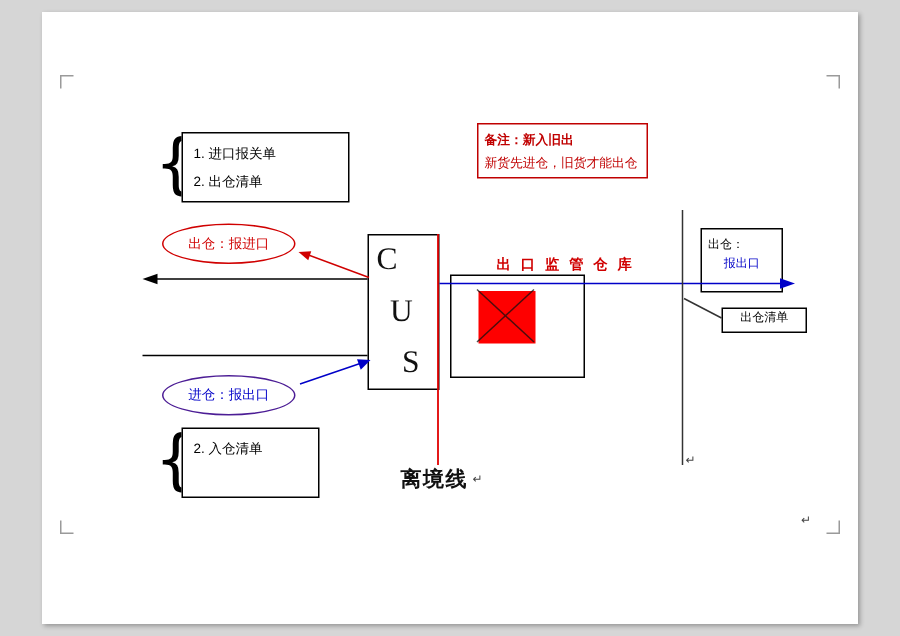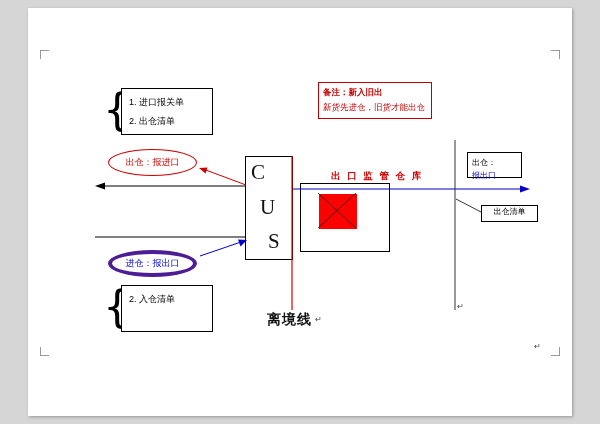--- a/index.html
+++ b/index.html
@@ -9,24 +9,24 @@
   .page { position:absolute; left:28px; top:8px; width:544px; height:408px; background:#ffffff; box-shadow:1px 1px 3px rgba(0,0,0,0.30); }
   .abs { position:absolute; }
   .crop { position:absolute; width:9px; height:9px; }
   .crop.tl { border-left:1px solid #9a9a9a; border-top:1px solid #9a9a9a; }
   .crop.tr { border-right:1px solid #9a9a9a; border-top:1px solid #9a9a9a; }
   .crop.bl { border-left:1px solid #9a9a9a; border-bottom:1px solid #9a9a9a; }
   .crop.br { border-right:1px solid #9a9a9a; border-bottom:1px solid #9a9a9a; }
   .box { border:1px solid #000; background:transparent; }
   .listbox { font-size:9px; line-height:19px; padding:4px 0 0 7px; color:#000; background:#fff; }
   .brace { font-family:"DejaVu Sans", sans-serif; font-size:44px; line-height:52px; color:#000; font-weight:400; }
-  .note { border:1px solid #c00000; color:#c00000; font-size:8.5px; line-height:15px; padding:3px 4px; white-space:nowrap;font-family:Liberation Mono, monospace; }
+  .note { border:1px solid #c00000; color:#c00000; font-size:8.5px; line-height:15px; padding:3px 4px; white-space:nowrap; }
   .ellipse { border-radius:50%; display:flex; align-items:center; justify-content:center; font-size:9px; white-space:nowrap; background:#fff; }
   .ellipse.red { border:1px solid #d00000; color:#d00000; }
-  .ellipse.blue { border:4px solid #4c1d95; color:#0000c8; }
+  .ellipse.blue { border:1px solid #4c1d95; color:#0000c8; }
   .cusletter { position:absolute; font-family:"Liberation Serif", serif; font-size:21px; color:#111; }
   .whtitle { color:#d00000; font-weight:bold; font-size:9.5px; letter-spacing:2px; white-space:nowrap;margin-left:32px; }
   .redsq { position:absolute; background:#fe0000; }
   .smallbox { font-size:8px; color:#000; background:#fff; }
   .bluetext { color:#0000c8; }
   .pilcrow { position:absolute; font-size:8px; color:#444; }
   .departure { font-size:14px; font-weight:bold; color:#111; letter-spacing:1px; white-space:nowrap; }
   svg.overlay { position:absolute; left:0; top:0; pointer-events:none; }
 </style>
 </head>
@@ -35,21 +35,21 @@
 <div class="canvas">
 
   <div class="page"></div>
 
   <div class="crop tl" style="left:40px;top:50px"></div>
   <div class="crop tr" style="left:551px;top:50px"></div>
   <div class="crop bl" style="left:40px;top:347px"></div>
   <div class="crop br" style="left:551px;top:347px"></div>
 
   <div class="abs brace" style="left:103px;top:84px">{</div>
-  <div class="abs box listbox" style="left:121px;top:88px;width:92px;height:47px">
+  <div class="abs box listbox" style="left:121px;top:88px;width:112px;height:47px">
     <div>1. 进口报关单</div>
     <div>2. 出仓清单</div>
   </div>
 
   <div class="abs note" style="left:318px;top:82px;width:114px;height:37px">
     <div style="font-weight:bold">备注：新入旧出</div>
     <div>新货先进仓，旧货才能出仓</div>
   </div>
 
   <div class="abs ellipse red" style="left:108px;top:149px;width:89px;height:27px">
@@ -65,23 +65,23 @@
     <span class="cusletter" style="left:14px;top:38px">U</span>
     <span class="cusletter" style="left:22px;top:72px">S</span>
   </div>
 
   <div class="abs whtitle" style="left:299px;top:170px">出 口 监 管 仓 库</div>
 
   <div class="abs box" style="left:300px;top:183px;width:90px;height:69px">
     <div class="redsq" style="left:18px;top:10px;width:38px;height:35px"></div>
   </div>
 
-  <div class="abs box smallbox" style="left:467px;top:152px;width:55px;height:26px;padding:3px 4px;line-height:13px">
+  <div class="abs box smallbox" style="left:467px;top:152px;width:55px;height:43px;padding:3px 4px;line-height:13px">
     <div>出仓：</div>
-    <div class="bluetext" style="text-align:left">报出口</div>
+    <div class="bluetext" style="text-align:center">报出口</div>
   </div>
 
   <div class="abs box smallbox" style="left:481px;top:205px;width:57px;height:17px;display:flex;align-items:flex-start;justify-content:center">
     <span>出仓清单</span>
   </div>
 
   <div class="abs brace" style="left:103px;top:281px">{</div>
   <div class="abs box listbox" style="left:121px;top:285px;width:92px;height:47px">
     <div>2. 入仓清单</div>
   </div>

